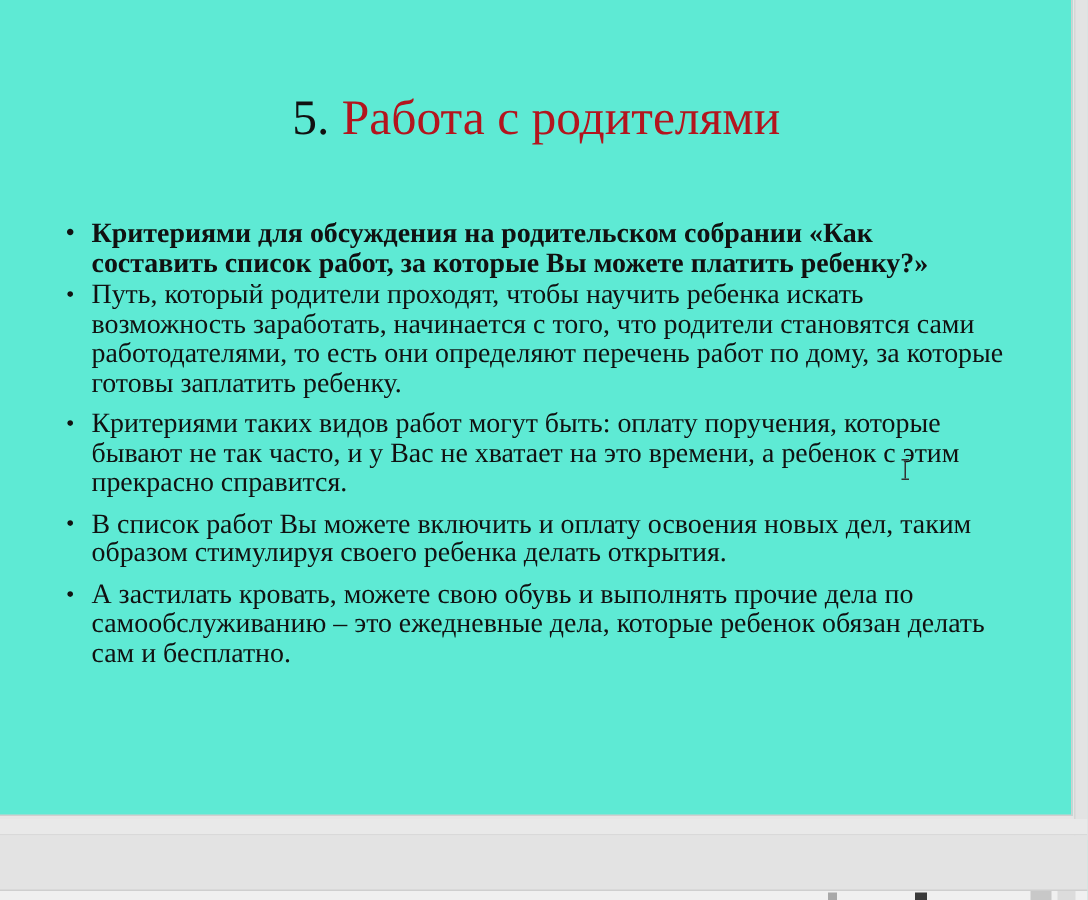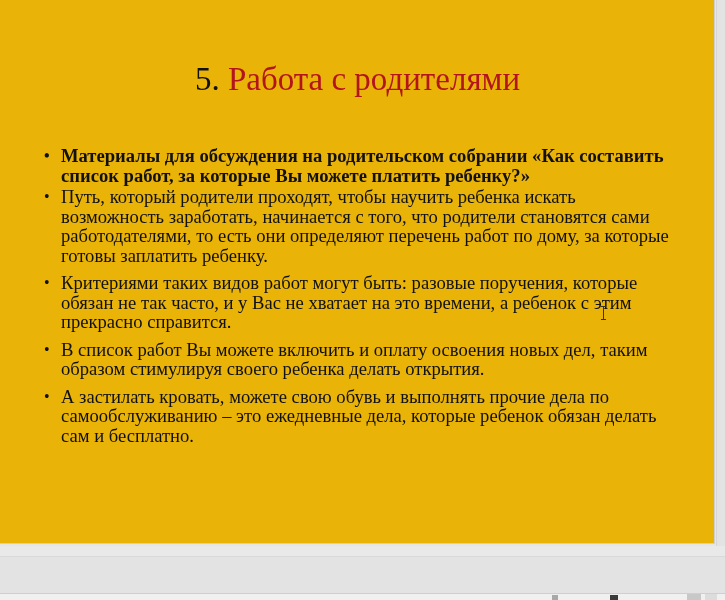--- a/index.html
+++ b/index.html
@@ -16,21 +16,21 @@
       width: 725px;
       height: 600px;
       background: #e6e6e6;
     }
     .slide {
       position: absolute;
       left: 0;
       top: 0;
       width: 715px;
       height: 544px;
-      background: #eab308;
+      background: #5eead4;
       border-right: 1px solid #cfcfcf;
       border-bottom: 1px solid #cfcfcf;
       box-sizing: border-box;
     }
     .right-strip {
       position: absolute;
       left: 716px;
       top: 0;
       width: 9px;
       height: 560px;
@@ -151,29 +151,29 @@
 
   <div class="slide">
     <div class="slide-title">
       <span class="num">5.</span>
       <span class="accent">Работа с родителями</span>
     </div>
 
     <ul class="bullets">
       <li class="bold b1">
         <span class="bullet">•</span>
-        <span>Материалы для обсуждения на родительском собрании «Как составить список работ, за которые Вы можете платить ребенку?»</span>
+        <span>Критериями для обсуждения на родительском собрании «Как составить список работ, за которые Вы можете платить ребенку?»</span>
       </li>
       <li>
         <span class="bullet">•</span>
         <span>Путь, который родители проходят, чтобы научить ребенка искать возможность заработать, начинается с того, что родители становятся сами работодателями, то есть они определяют перечень работ по дому, за которые готовы заплатить ребенку.</span>
       </li>
       <li>
         <span class="bullet">•</span>
-        <span>Критериями таких видов работ могут быть: разовые поручения, которые обязан не так часто, и у Вас не хватает на это времени, а ребенок с этим прекрасно справится.</span>
+        <span>Критериями таких видов работ могут быть: оплату поручения, которые бывают не так часто, и у Вас не хватает на это времени, а ребенок с этим прекрасно справится.</span>
       </li>
       <li>
         <span class="bullet">•</span>
         <span>В список работ Вы можете включить и оплату освоения новых дел, таким образом стимулируя своего ребенка делать открытия.</span>
       </li>
       <li>
         <span class="bullet">•</span>
         <span>А застилать кровать, можете свою обувь и выполнять прочие дела по самообслуживанию – это ежедневные дела, которые ребенок обязан делать сам и бесплатно.</span>
       </li>
     </ul>

